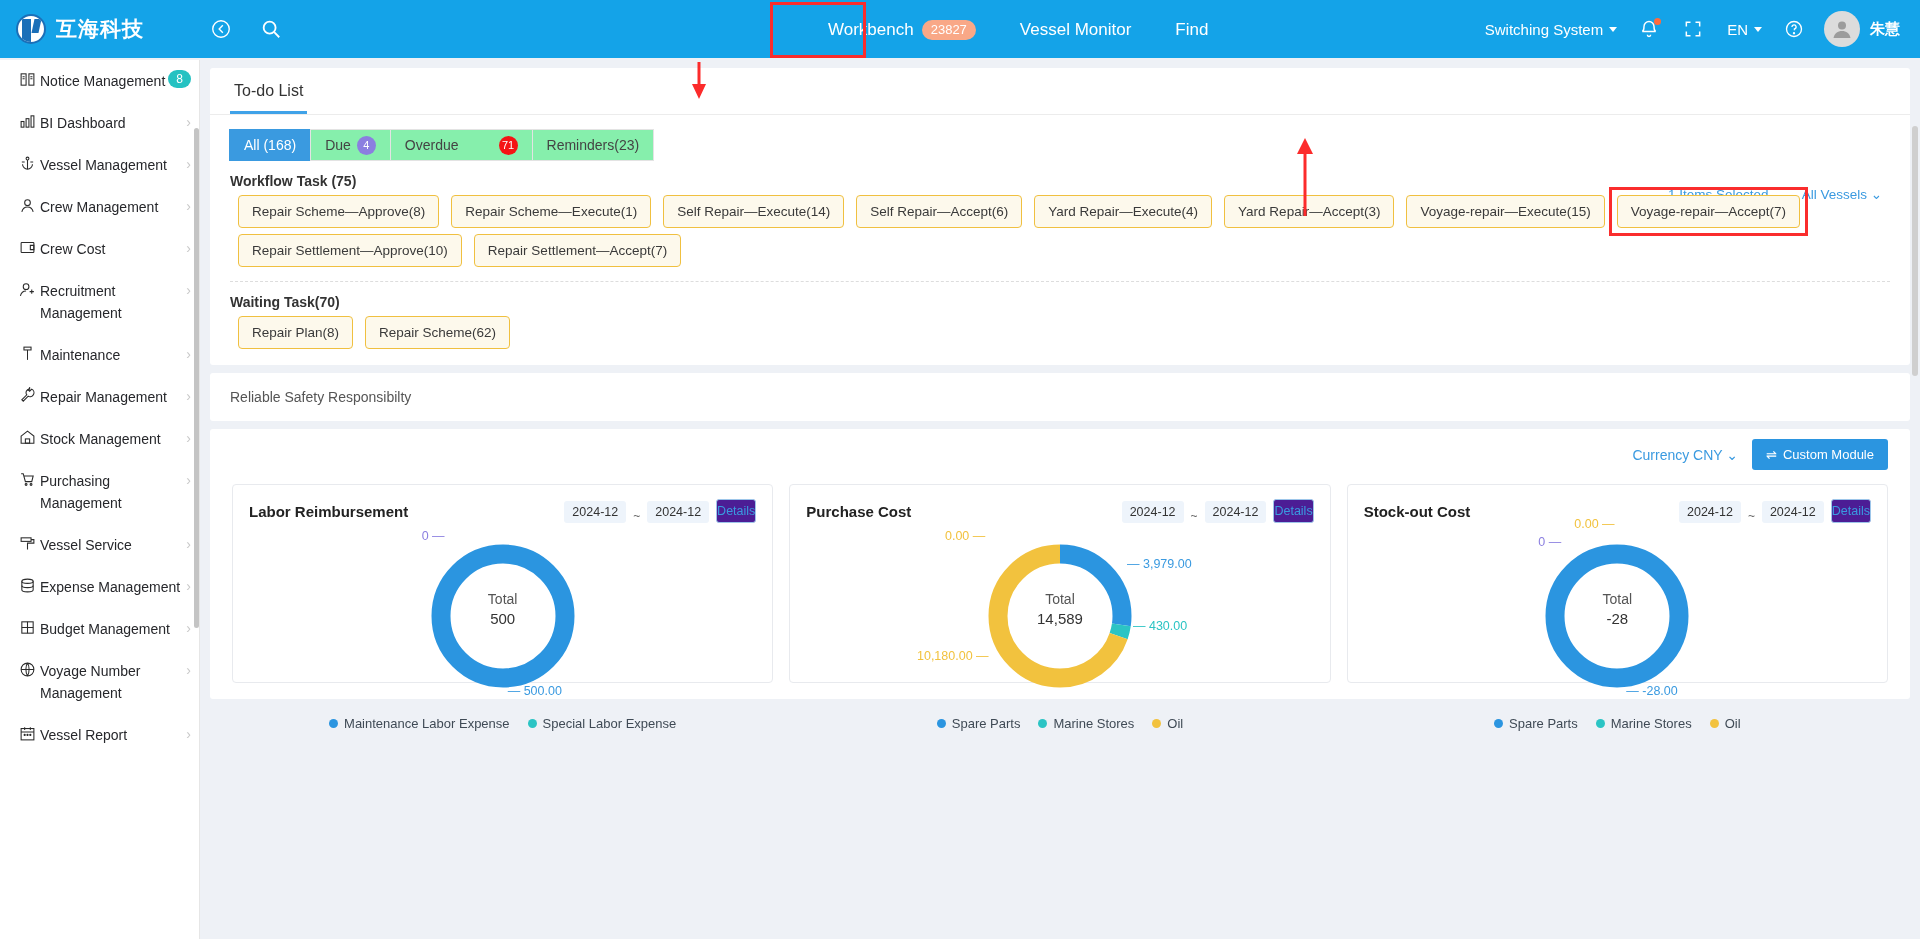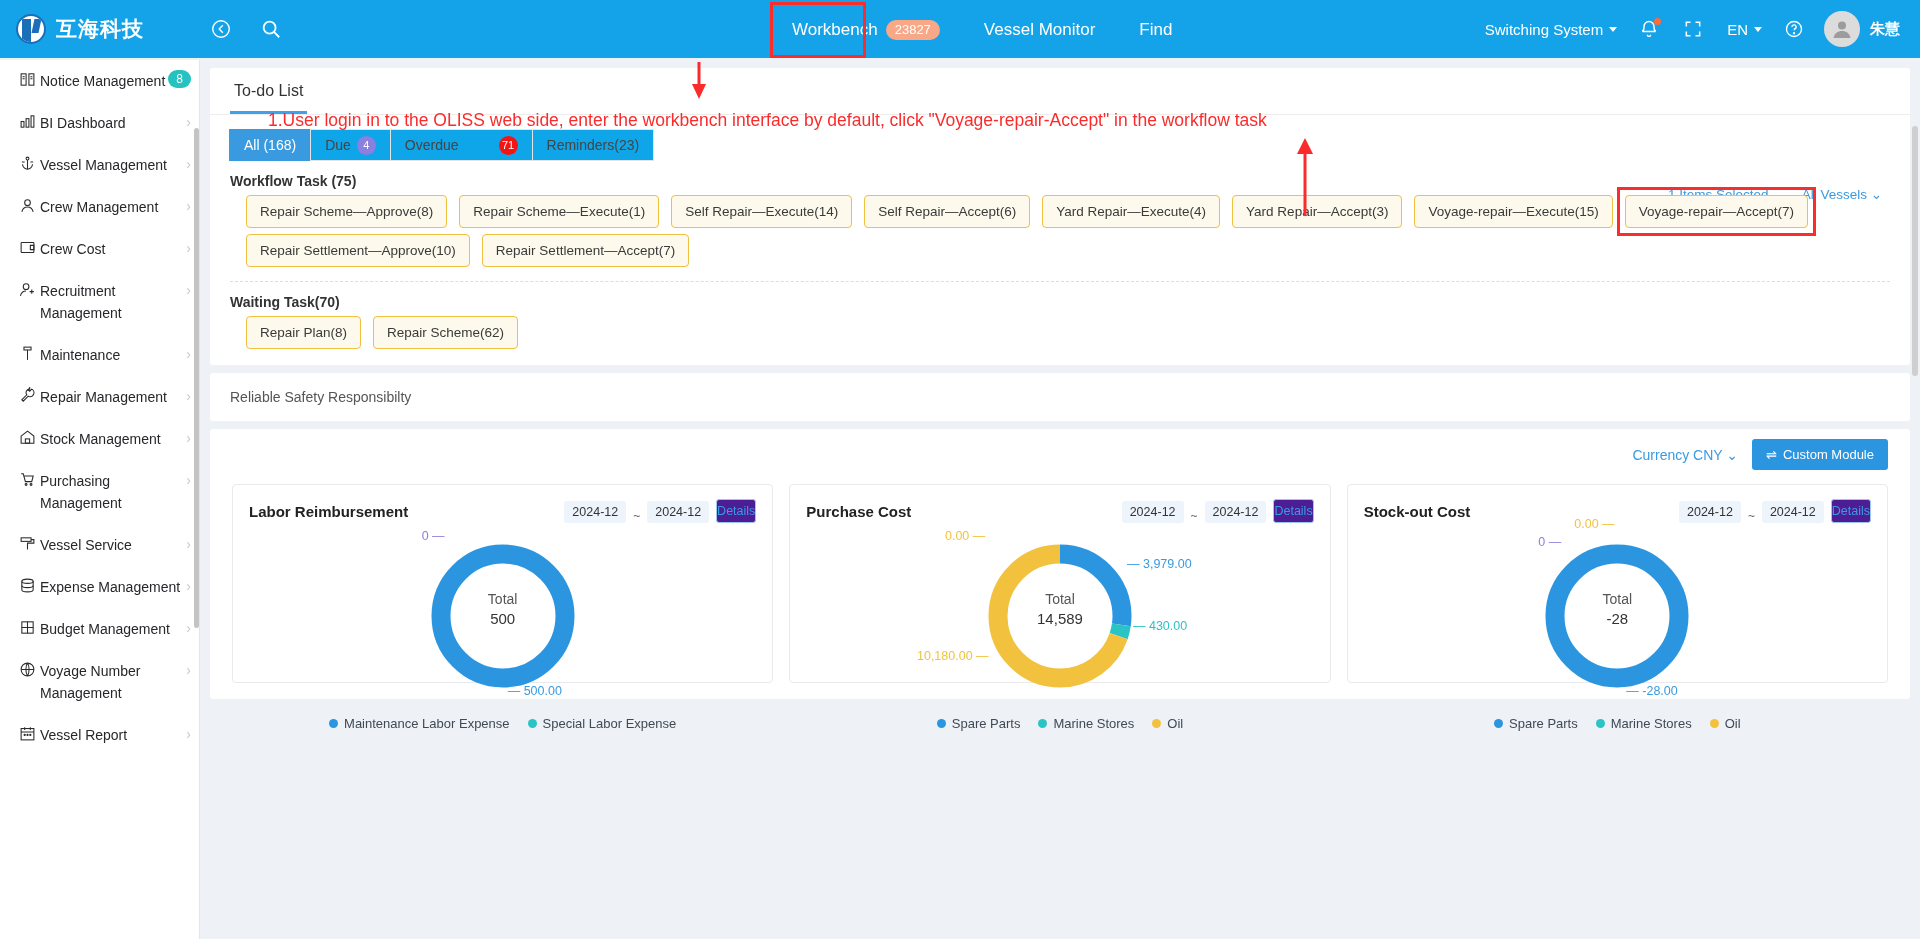--- a/index.html
+++ b/index.html
@@ -34,21 +34,21 @@
   }
   .brand-name { color:#fff; font-size:21px; font-weight:bold; letter-spacing:1px;}
   .ico-btn {
     color:#fff; display:inline-flex; align-items:center; justify-content:center;
     cursor:pointer;
   }
   .collapse-ico { margin-left:10px; }
   .search-ico { margin-left:28px; }
 
   .topnav { display:flex; align-items:center; gap:0; margin-left:auto; margin-right:auto;
-            position:absolute; left:770px; top:0; height:60px; }
+            position:absolute; left:770px; top:0; height:60px;padding-left:36px; }
   .topnav-item { color:#fff; font-size:17px; padding:0 22px; height:60px; display:flex;
                  align-items:center; cursor:pointer; position:relative; }
   .badge-pill {
     background:#f9a887; color:#fff; border-radius:11px; font-size:13px;
     padding:2px 9px; margin-left:8px; line-height:1.2;
   }
   .hl-workbench {
     position:absolute; left:770px; top:2px; width:96px; height:56px;
     border:3px solid #fa2d2d; pointer-events:none;
   }
@@ -93,30 +93,30 @@
   .card { background:#fff; margin:8px 10px 0 10px; border-radius:3px;}
   .tabbar { padding:0 20px; border-bottom:1px solid #ececec; }
   .tab-todo {
     display:inline-block; font-size:16px; color:#333; padding:14px 4px 11px 4px;
     border-bottom:3px solid #3fa2e8; cursor:pointer;
   }
   .filters { display:flex; padding:14px 20px 0 20px; }
   .filt {
     border:1px solid #e3e3e3; height:32px; display:flex; align-items:center;
     padding:0 14px; font-size:14px; color:#444; cursor:pointer; margin-left:-1px;
-    background:#0ea5e9;
+    background:#86efac;
   }
   .filt.active { background:#3a9ae0; color:#fff; border-color:#3a9ae0; }
   .cbadge { display:inline-flex;align-items:center;justify-content:center; color:#fff;
             border-radius:50%; width:19px;height:19px; font-size:11px; margin-left:6px;}
   .cbadge.purple{ background:#8b7fe0; }
   .cbadge.red{ background:#f51414;margin-left:40px; }
 
   .sect-title { font-size:14px; font-weight:bold; color:#333; padding:12px 20px 0 20px;}
-  .tagrow { display:flex; flex-wrap:wrap; padding:6px 20px 0 36px; gap:12px; }
+  .tagrow { display:flex; flex-wrap:wrap; padding:6px 20px 0 28px; gap:12px; }
   .tag {
     border:1px solid #f0c040; background:#fdf9ec; color:#3a3a3a; font-size:13.5px;
     border-radius:4px; padding:8px 13px; cursor:pointer; white-space:nowrap;
   }
   .tag-wrap { position:relative; }
   .hl-tag { position:absolute; left:-8px; top:-8px; right:-8px; bottom:-8px;
             border:3px solid #fa2d2d; pointer-events:none;}
   .dashed-div { border-top:1px dashed #ddd; margin:14px 20px 0 20px; }
   .pad-b { padding-bottom:16px; }
 
@@ -606,21 +606,20 @@
                 <span>Oil</span>
               </div>
             </div>
           </div>
         </div>
     </div>
 
     <div class="scroll-main"></div>
   </div>
 
-  <div class="anno-text">1.User login in to the OLISS web side, enter the workbench interface by default, click "Voyage-repair-Accept" in the workflow task</div>
   <svg class="anno">
     <line x1="699" y1="62" x2="699" y2="88" stroke="#fc2b2b" stroke-width="3"></line>
     <polygon points="699,99 692,84 706,84" fill="#fc2b2b"></polygon>
     <line x1="1305" y1="216" x2="1305" y2="148" stroke="#fc2b2b" stroke-width="3"></line>
     <polygon points="1305,138 1297,154 1313,154" fill="#fc2b2b"></polygon>
   </svg>
 
 </div>
 
 </body></html>

